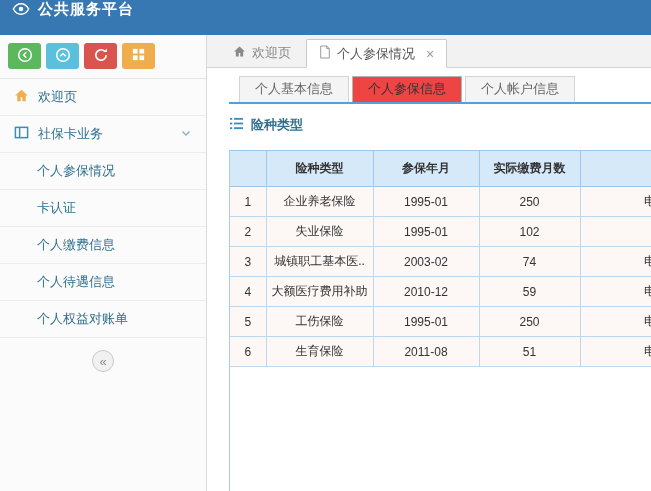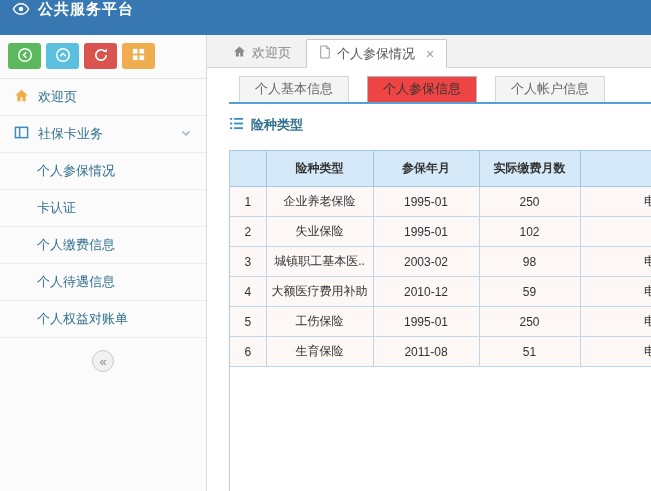--- a/index.html
+++ b/index.html
@@ -39,21 +39,21 @@
     font-size:13px; color:#8a8a8a; cursor:pointer; }
   .tab.active { background:#fff; border:1px solid #c9c9c9; border-bottom:1px solid #fff;
     margin-bottom:-1px; color:#555; border-radius:2px 2px 0 0; }
   .tab-close { margin-left:5px; color:#999; font-size:14px; line-height:1; cursor:pointer; }
 
   .content { flex:1; min-height:0; padding-left:22px; display:flex; flex-direction:column; }
 
   .subtabs { margin-top:8px; display:flex; align-items:flex-end;
     border-bottom:2px solid #54a0d8; padding-left:10px; flex:none; }
   .subtab { height:26px; line-height:24px; padding:0 15px; font-size:13px; color:#666;
-    background:#f4f4f4; border:1px solid #d5d5d5; border-bottom:none; margin-right:18px;
+    background:#f4f4f4; border:1px solid #d5d5d5; border-bottom:none; margin-right:3px;
     cursor:pointer; }
   .subtab.active { background:#ef4444; border-color:#b5b5b5; color:#333; }
 
   .section-head { margin-top:12px; display:flex; align-items:center; gap:7px; flex:none; }
   .section-title { font-size:13px; font-weight:bold; color:#31708f; }
 
   .grid-wrap { margin-top:16px; flex:1; min-height:0; border-left:1px solid #aecce8;
     overflow:hidden; }
   table { border-collapse:collapse; table-layout:fixed; width:490px; }
   col.c0 { width:36px; } col.c1 { width:107px; } col.c2 { width:106px; }
@@ -250,21 +250,21 @@
               <td>2</td>
               <td>失业保险</td>
               <td>1995-01</td>
               <td>102</td>
               <td></td>
             </tr>
             <tr>
               <td>3</td>
               <td>城镇职工基本医..</td>
               <td>2003-02</td>
-              <td>98</td>
+              <td>74</td>
               <td>电</td>
             </tr>
             <tr>
               <td>4</td>
               <td>大额医疗费用补助</td>
               <td>2010-12</td>
               <td>59</td>
               <td>电</td>
             </tr>
             <tr>

